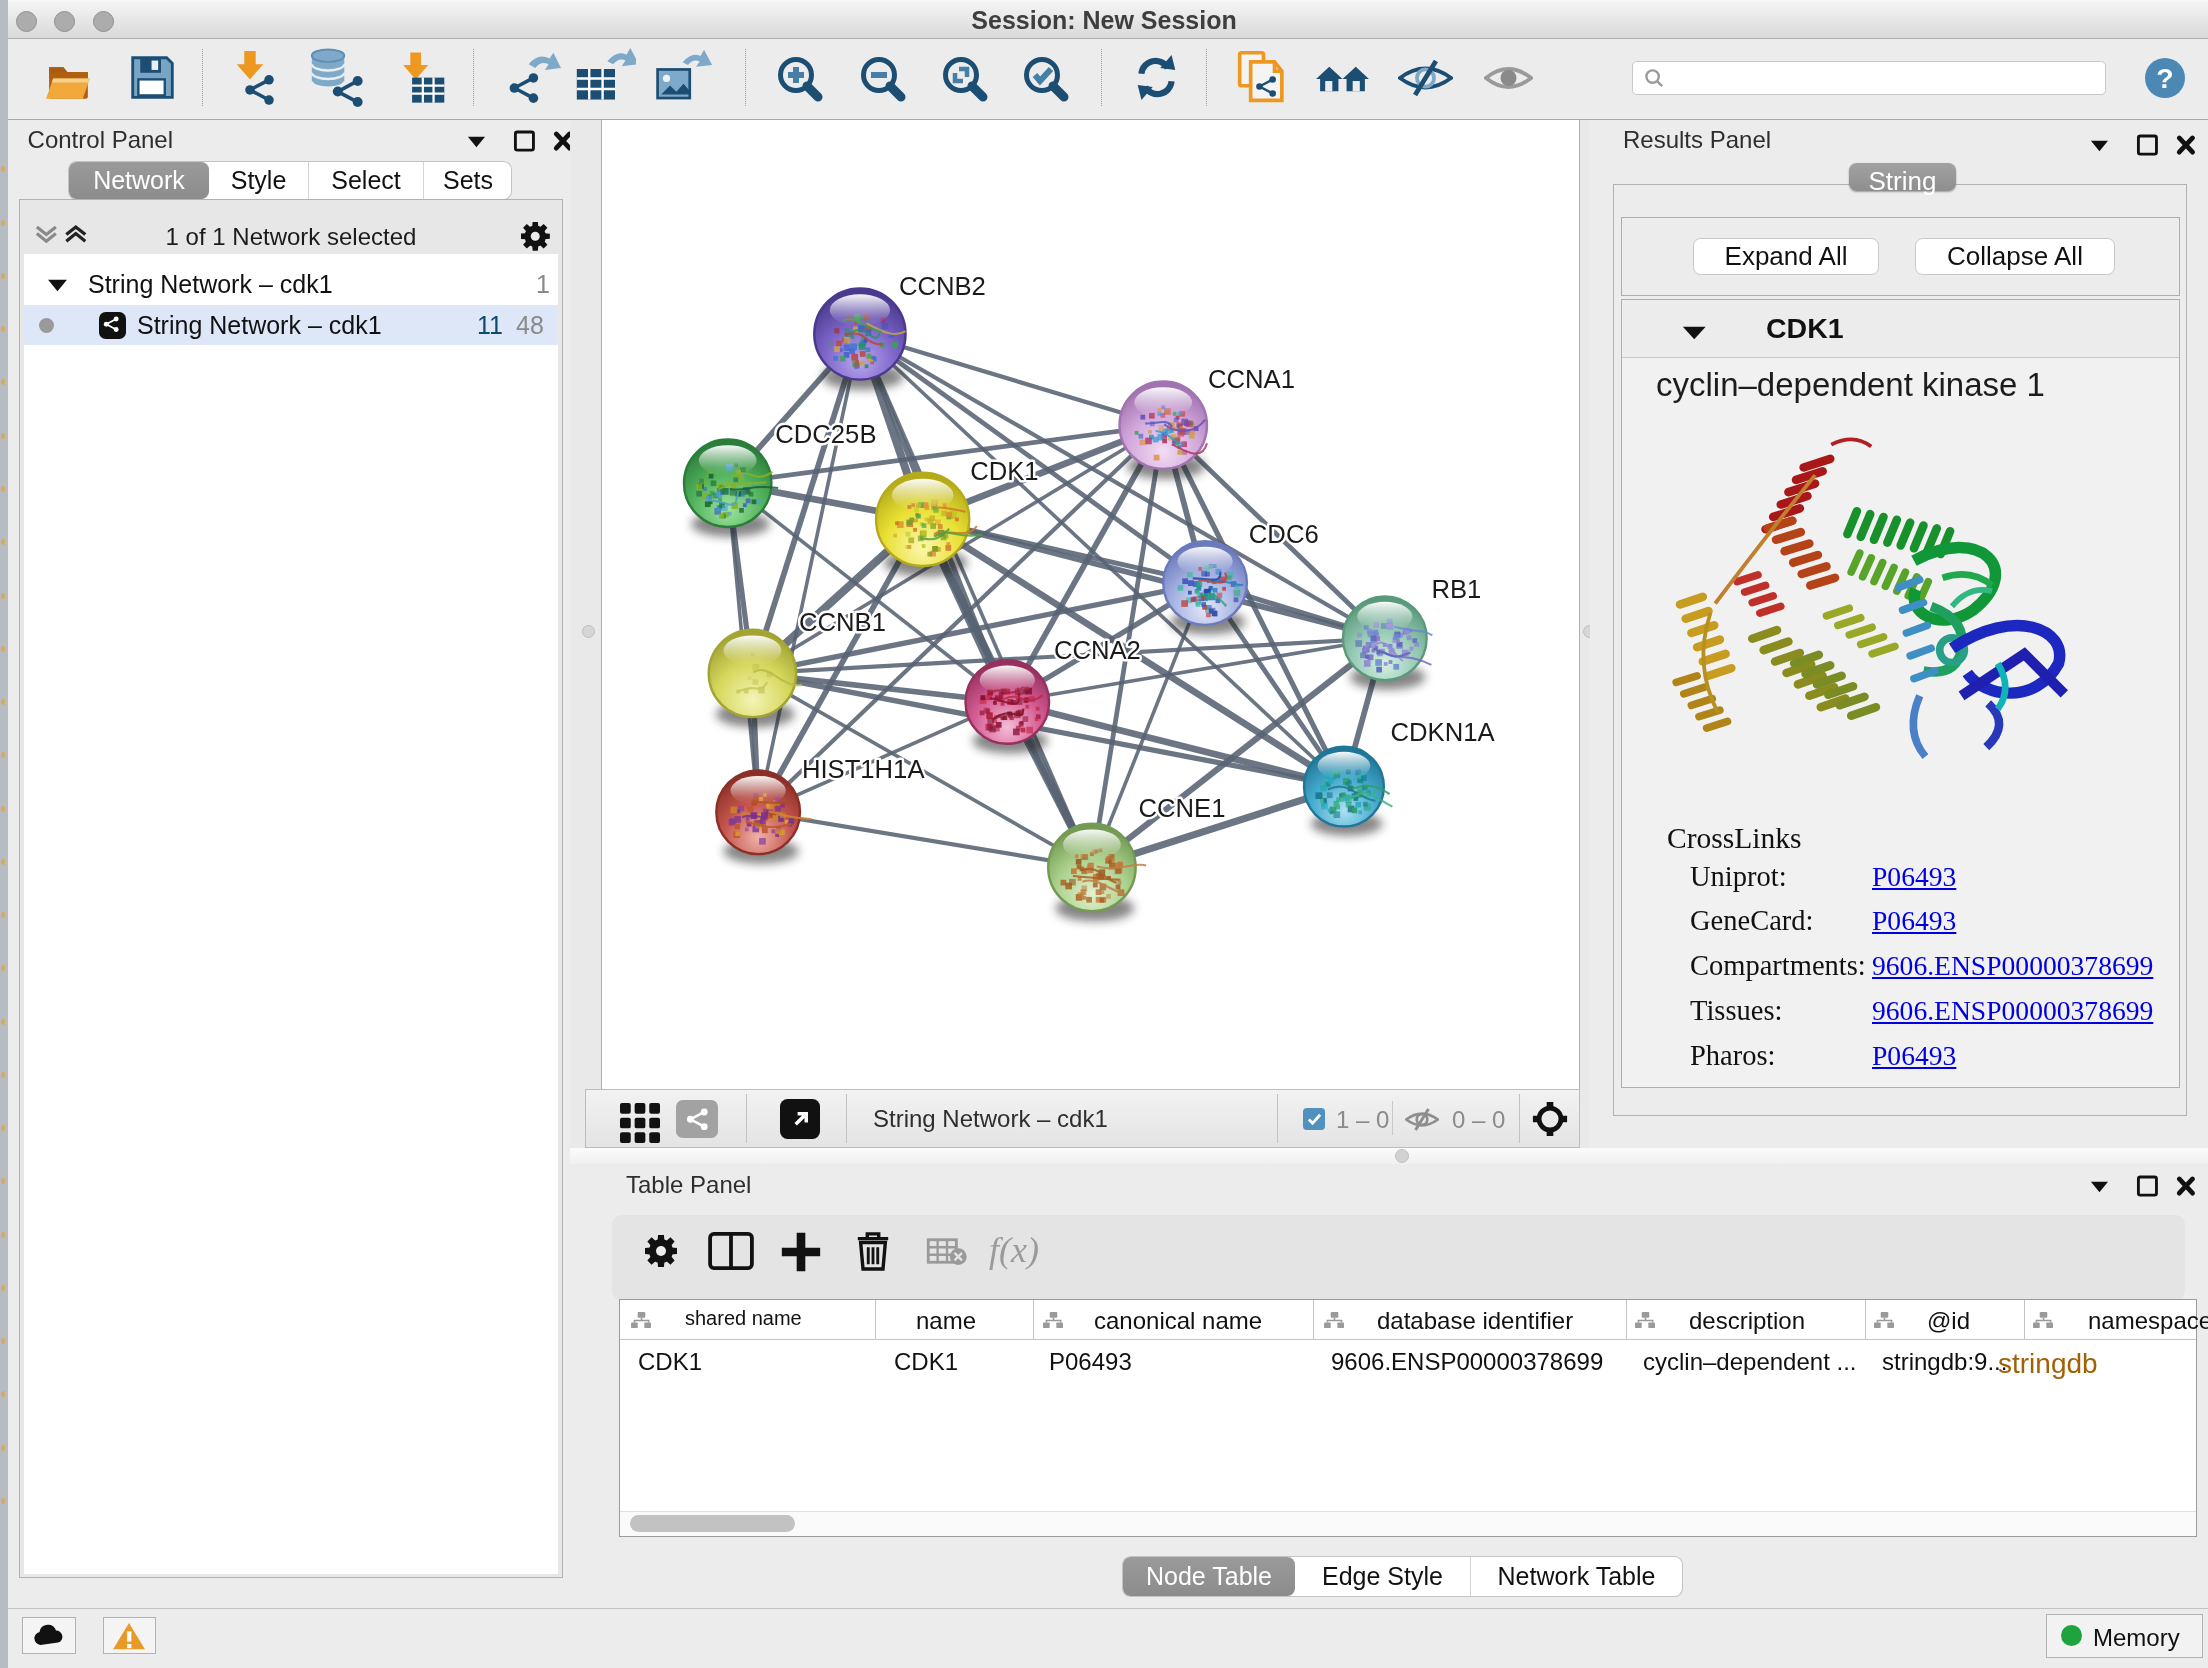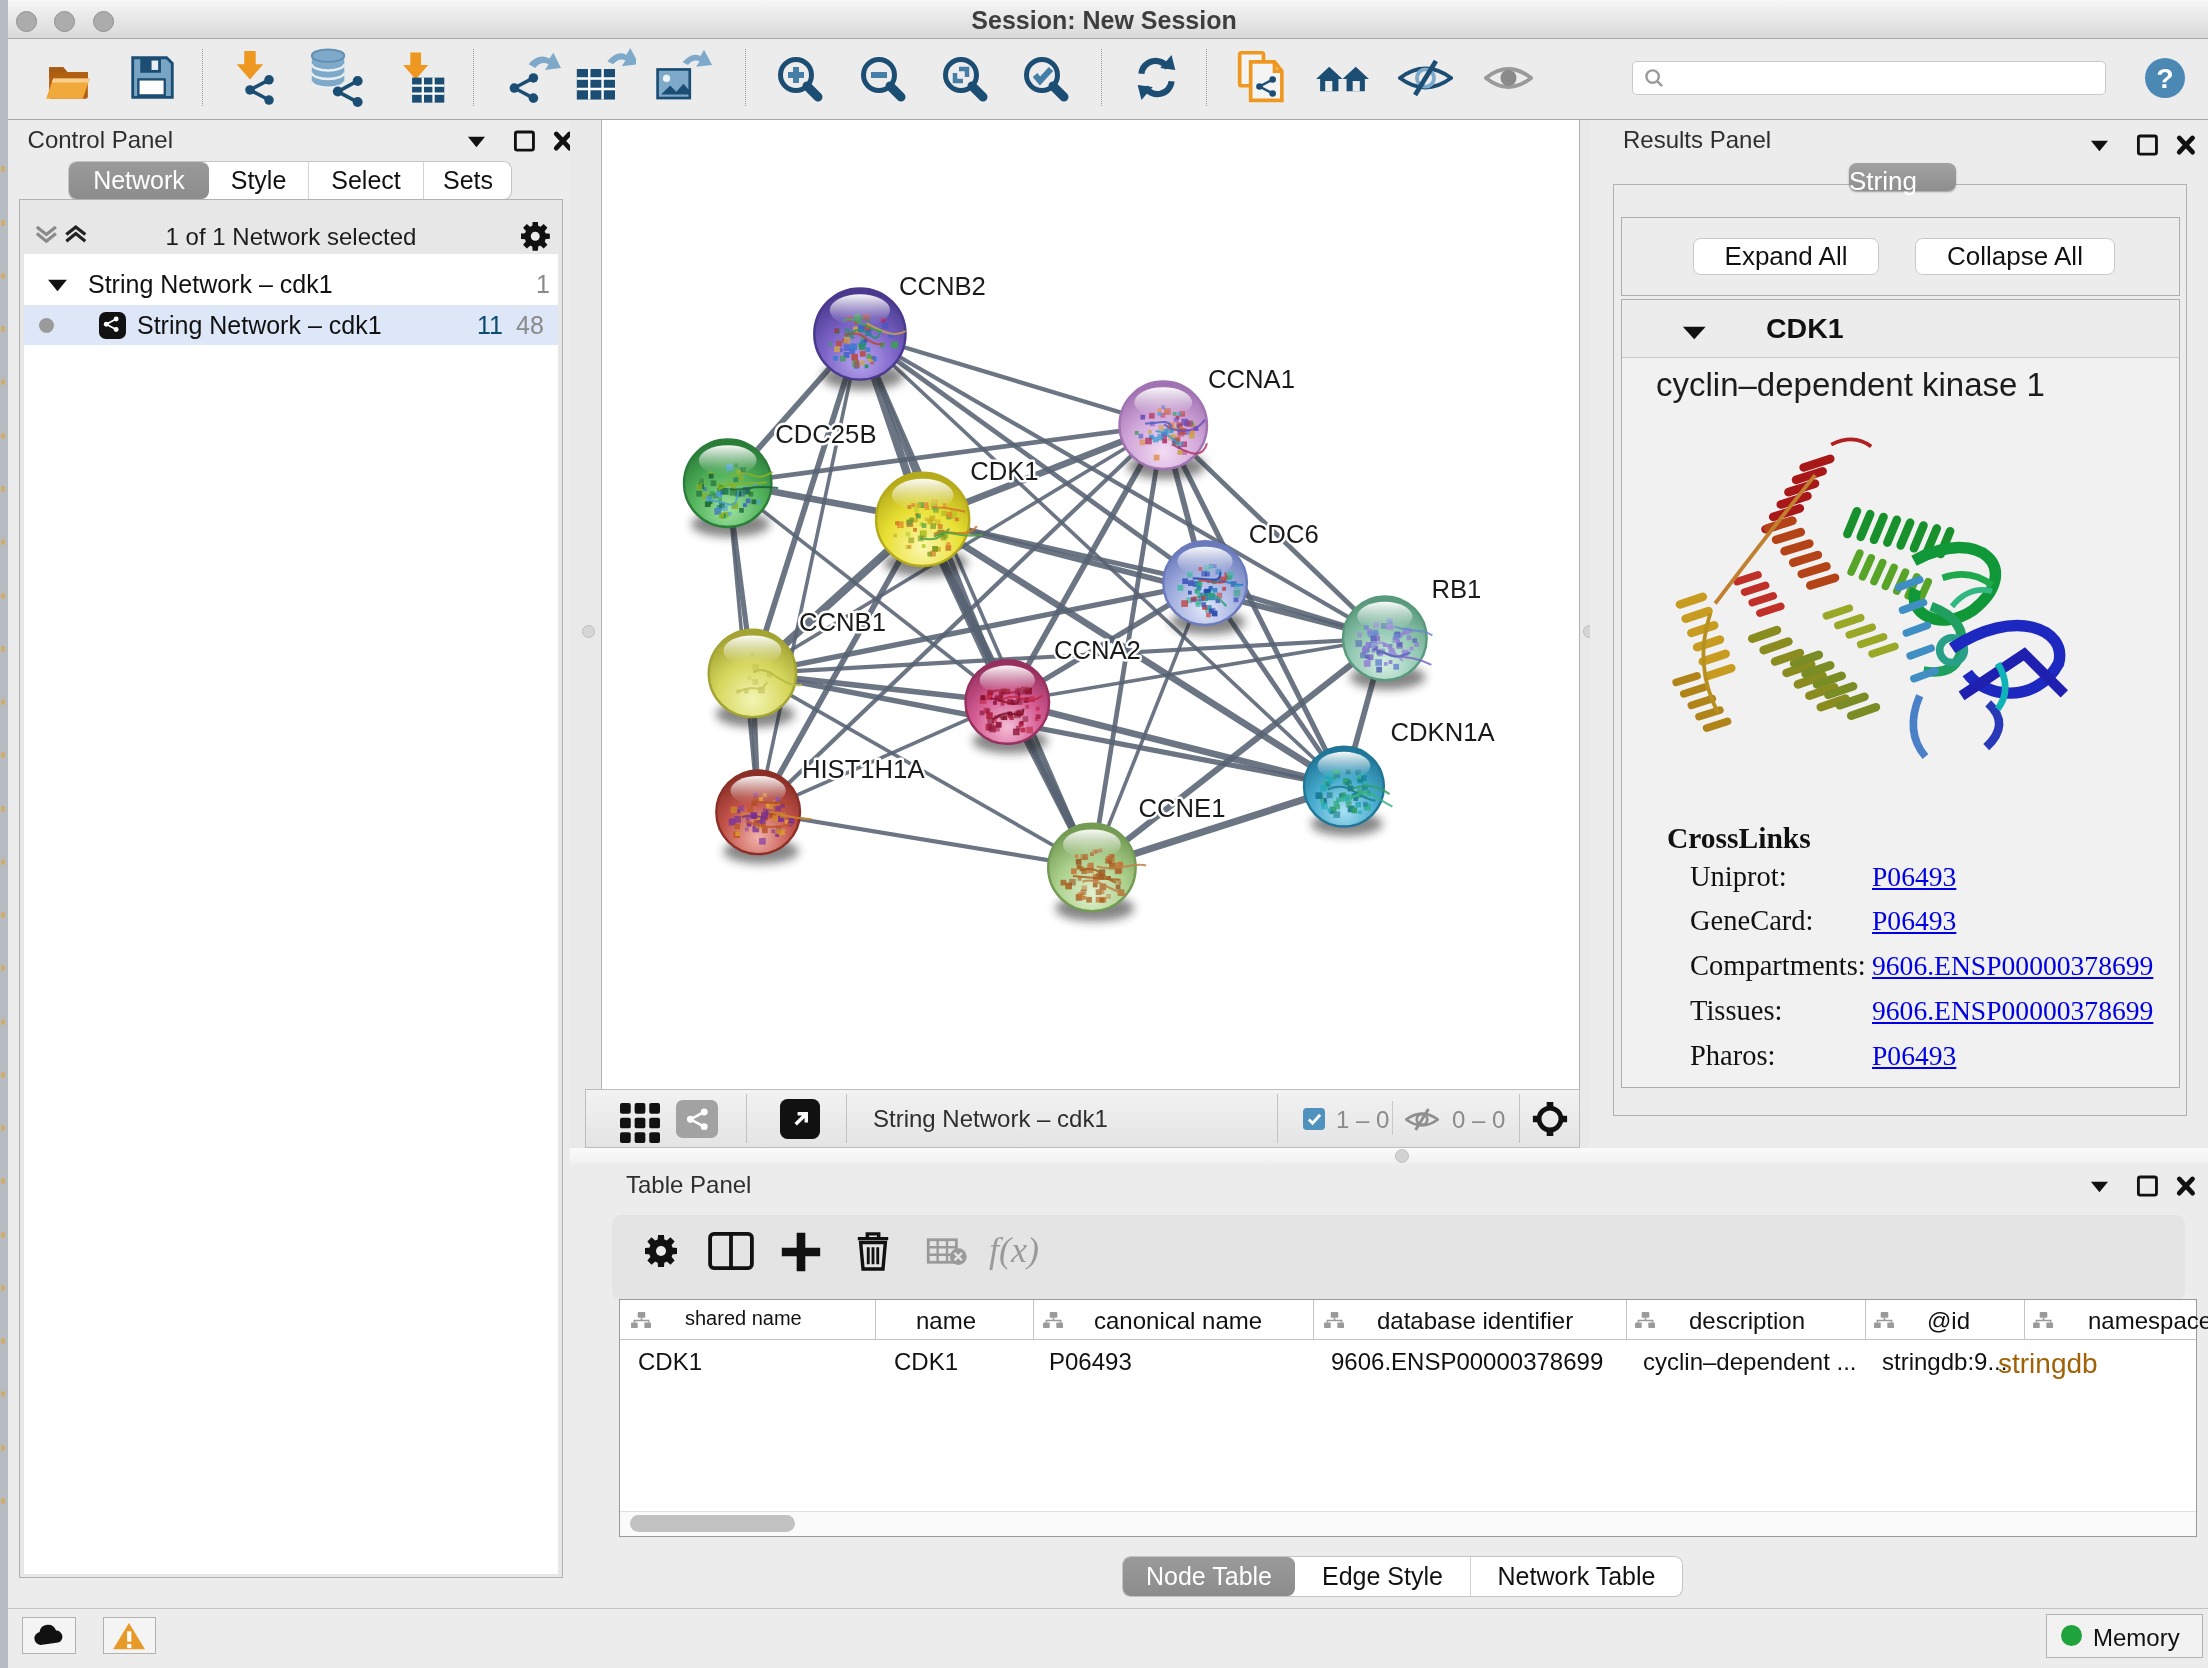--- a/index.html
+++ b/index.html
@@ -1062,21 +1062,21 @@
 <div class="abs" style="left:582px;top:625px;width:13.3px;height:13.3px;border-radius:6.7px;background:#d6d6d6;border:1px solid #bdbdbd"></div>
 <div class="abs" style="left:1583px;top:625px;width:13.3px;height:13.3px;border-radius:6.7px;background:#d6d6d6;border:1px solid #bdbdbd"></div>
 <div class="abs" style="left:1590px;top:120px;width:618px;height:1028px;background:#ececec"></div>
 <div class="abs" style="left:1623px;top:126px;font-size:24px;color:#2e2e2e">Results Panel</div>
 <svg style="position:absolute;left:2089px;top:133px" width="114" height="25" viewBox="0 0 120 26">
     <path d="M2 8 l9 11 l9 -11 z" fill="#111"></path>
     <rect x="52" y="3" width="19" height="19" rx="2" fill="none" stroke="#111" stroke-width="3"></rect>
     <path d="M95 5 l14 15 m0 -15 l-14 15" stroke="#111" stroke-width="5" stroke-linecap="round"></path>
   </svg>
 <div class="abs" style="left:1613px;top:184px;width:574px;height:932px;border:1px solid #b2b2b2;background:#ececec"></div>
-<div class="abs" style="left:1849px;top:163px;width:107px;height:28px;background:linear-gradient(#a2a2a2,#8e8e8e);border-radius:7.6px;color:#fff;font-size:26px;line-height:37px;box-shadow:0 1px 1.9px rgba(0,0,0,0.35)">String</div>
+<div class="abs" style="left:1849px;top:163px;width:107px;height:28px;background:linear-gradient(#a2a2a2,#8e8e8e);border-radius:7.6px;color:#fff;font-size:26px;text-align:center;line-height:37px;box-shadow:0 1px 1.9px rgba(0,0,0,0.35)">String</div>
 <div class="abs" style="left:1621px;top:217px;width:559px;height:79px;border:1px solid #aeaeae;background:#ececec"></div>
 <div class="abs" style="left:1693px;top:238px;width:186px;height:37px;background:#fff;border:1px solid #c8c8c8;border-radius:7.6px;font-size:26px;text-align:center;line-height:35px;color:#111">Expand All</div>
 <div class="abs" style="left:1915px;top:238px;width:200px;height:37px;background:#fff;border:1px solid #c8c8c8;border-radius:7.6px;font-size:26px;text-align:center;line-height:35px;color:#111">Collapse All</div>
 <div class="abs" style="left:1621px;top:299px;width:559px;height:789px;border:1px solid #aeaeae;background:#f1f1f1"></div>
 <div class="abs" style="left:1622px;top:300px;width:557px;height:58px;background:#ececec;border-bottom:1px solid #c8c8c8"></div>
 <svg class="abs" style="left:1680px;top:324px" width="28.5" height="19" viewBox="0 0 30 20">
     <path d="M3 3 l12 13 l12 -13 z" fill="#111"></path>
   </svg>
 <div class="abs" style="left:1766px;top:312px;font-size:28.5px;font-weight:bold;color:#111">CDK1</div>
 <div class="abs" style="left:1656px;top:366px;font-size:33px;color:#1c1c1c">cyclin–dependent kinase 1</div>
@@ -1153,21 +1153,21 @@
     <path d="M308 250 l 22 -8" stroke="#3f8fc4" stroke-width="8" stroke-linecap="round" fill="none"></path>
     <path d="M312 274 l 22 -8" stroke="#3f8fc4" stroke-width="8" stroke-linecap="round" fill="none"></path>
     <path d="M318 292 q -16 38 6 64" fill="none" stroke="#4a80c8" stroke-width="8"></path>
     <path d="M352 242 C 418 198 474 222 464 258 C 440 302 386 294 368 268" fill="none" stroke="#1c28c0" stroke-width="12"></path>
     <path d="M362 292 L 428 248 L 470 290" fill="none" stroke="#2020b0" stroke-width="11"></path>
     <path d="M390 300 q 24 22 -2 46" fill="none" stroke="#2838b8" stroke-width="9"></path>
     <path d="M400 258 q 16 26 0 48" fill="none" stroke="#10b4b8" stroke-width="7"></path>
     <path d="M352 198 q 18 -22 42 -16" fill="none" stroke="#30b880" stroke-width="6"></path>
     <path d="M342 168 q 30 -10 52 8" fill="none" stroke="#20a84c" stroke-width="7"></path>
   </svg>
-<div class="abs" style="left:1667px;top:822px;font-size:29.5px;font-weight:bold;color:#111;font-family:'Liberation Serif',serif">CrossLinks</div>
+<div class="abs" style="left:1667px;top:822px;font-size:29.5px;font-weight:normal;color:#111;font-family:'Liberation Serif',serif">CrossLinks</div>
 <div class="abs" style="left:1690px;top:861px;font-size:28.5px;color:#111;font-family:'Liberation Serif',serif">Uniprot:</div>
 <div class="abs" style="left:1872px;top:861px;font-size:27.6px;color:#0000e0;text-decoration:underline;font-family:'Liberation Serif',serif">P06493</div>
 <div class="abs" style="left:1690px;top:905px;font-size:28.5px;color:#111;font-family:'Liberation Serif',serif">GeneCard:</div>
 <div class="abs" style="left:1872px;top:905px;font-size:27.6px;color:#0000e0;text-decoration:underline;font-family:'Liberation Serif',serif">P06493</div>
 <div class="abs" style="left:1690px;top:950px;font-size:28.5px;color:#111;font-family:'Liberation Serif',serif">Compartments:</div>
 <div class="abs" style="left:1872px;top:950px;font-size:27.6px;color:#0000e0;text-decoration:underline;font-family:'Liberation Serif',serif">9606.ENSP00000378699</div>
 <div class="abs" style="left:1690px;top:995px;font-size:28.5px;color:#111;font-family:'Liberation Serif',serif">Tissues:</div>
 <div class="abs" style="left:1872px;top:995px;font-size:27.6px;color:#0000e0;text-decoration:underline;font-family:'Liberation Serif',serif">9606.ENSP00000378699</div>
 <div class="abs" style="left:1690px;top:1040px;font-size:28.5px;color:#111;font-family:'Liberation Serif',serif">Pharos:</div>
 <div class="abs" style="left:1872px;top:1040px;font-size:27.6px;color:#0000e0;text-decoration:underline;font-family:'Liberation Serif',serif">P06493</div>

